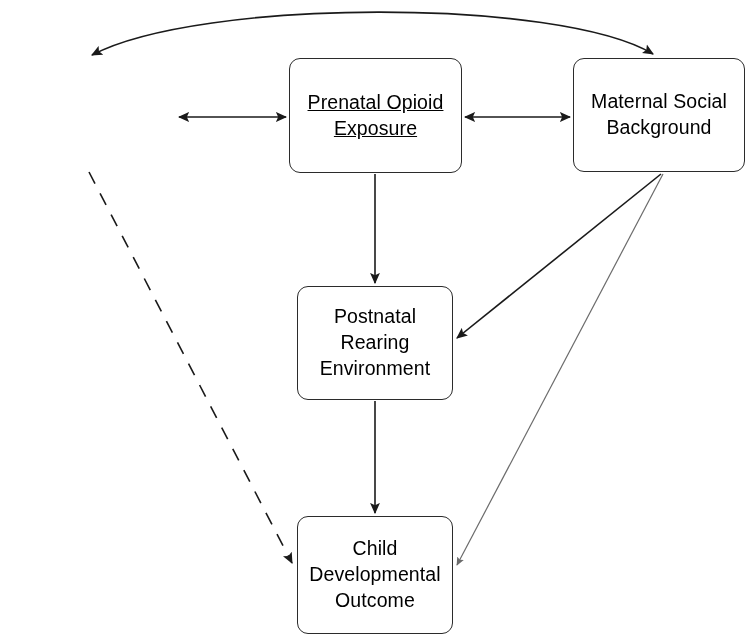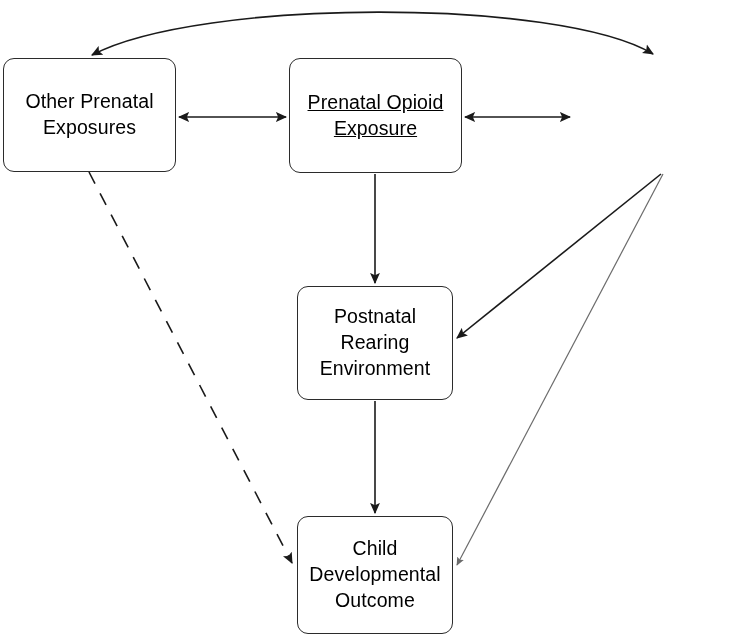--- a/index.html
+++ b/index.html
@@ -84,30 +84,30 @@
     
     <line x1="663" y1="174" x2="457" y2="565" stroke="#6b6b6b" stroke-width="1.2" marker-end="url(#arrow-gray)"></line>
 
     
     <line x1="375" y1="401" x2="375" y2="513" stroke="#1a1a1a" stroke-width="1.6" marker-end="url(#arrow-dark)"></line>
 
      Child Developmental Outcome (dashed) --&gt;
     <line x1="89" y1="172" x2="292" y2="563" stroke="#1a1a1a" stroke-width="1.6" stroke-dasharray="13 11" marker-end="url(#arrow-dark)"></line>
   </svg>
 
-  <div class="node-box" style="left:3px; top:58px; width:173px; height:114px;">
-    <span class="node-label">Other Prenatal
-Exposures</span>
-  </div>
 
   <div class="node-box" style="left:289px; top:58px; width:173px; height:115px;text-decoration:underline;">
     <span class="node-label">Prenatal Opioid
 Exposure</span>
   </div>
 
+  <div class="node-box" style="left:573px; top:58px; width:172px; height:114px;">
+    <span class="node-label">Maternal Social
+Background</span>
+  </div>
 
   <div class="node-box" style="left:297px; top:286px; width:156px; height:114px;">
     <span class="node-label">Postnatal
 Rearing
 Environment</span>
   </div>
 
   <div class="node-box" style="left:297px; top:516px; width:156px; height:118px;">
     <span class="node-label">Child
 Developmental

